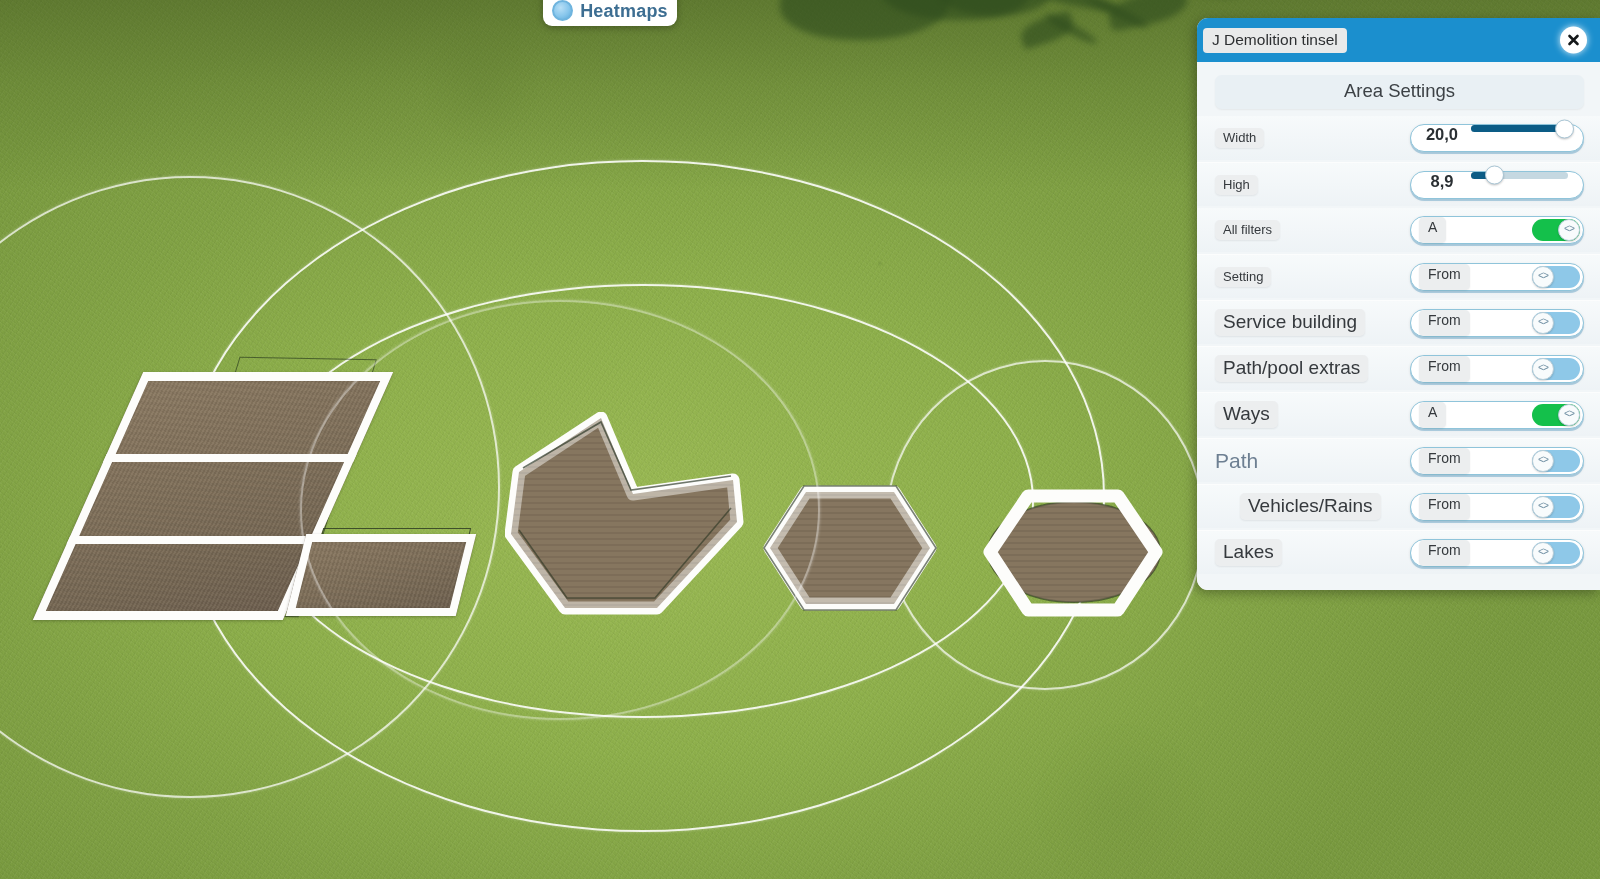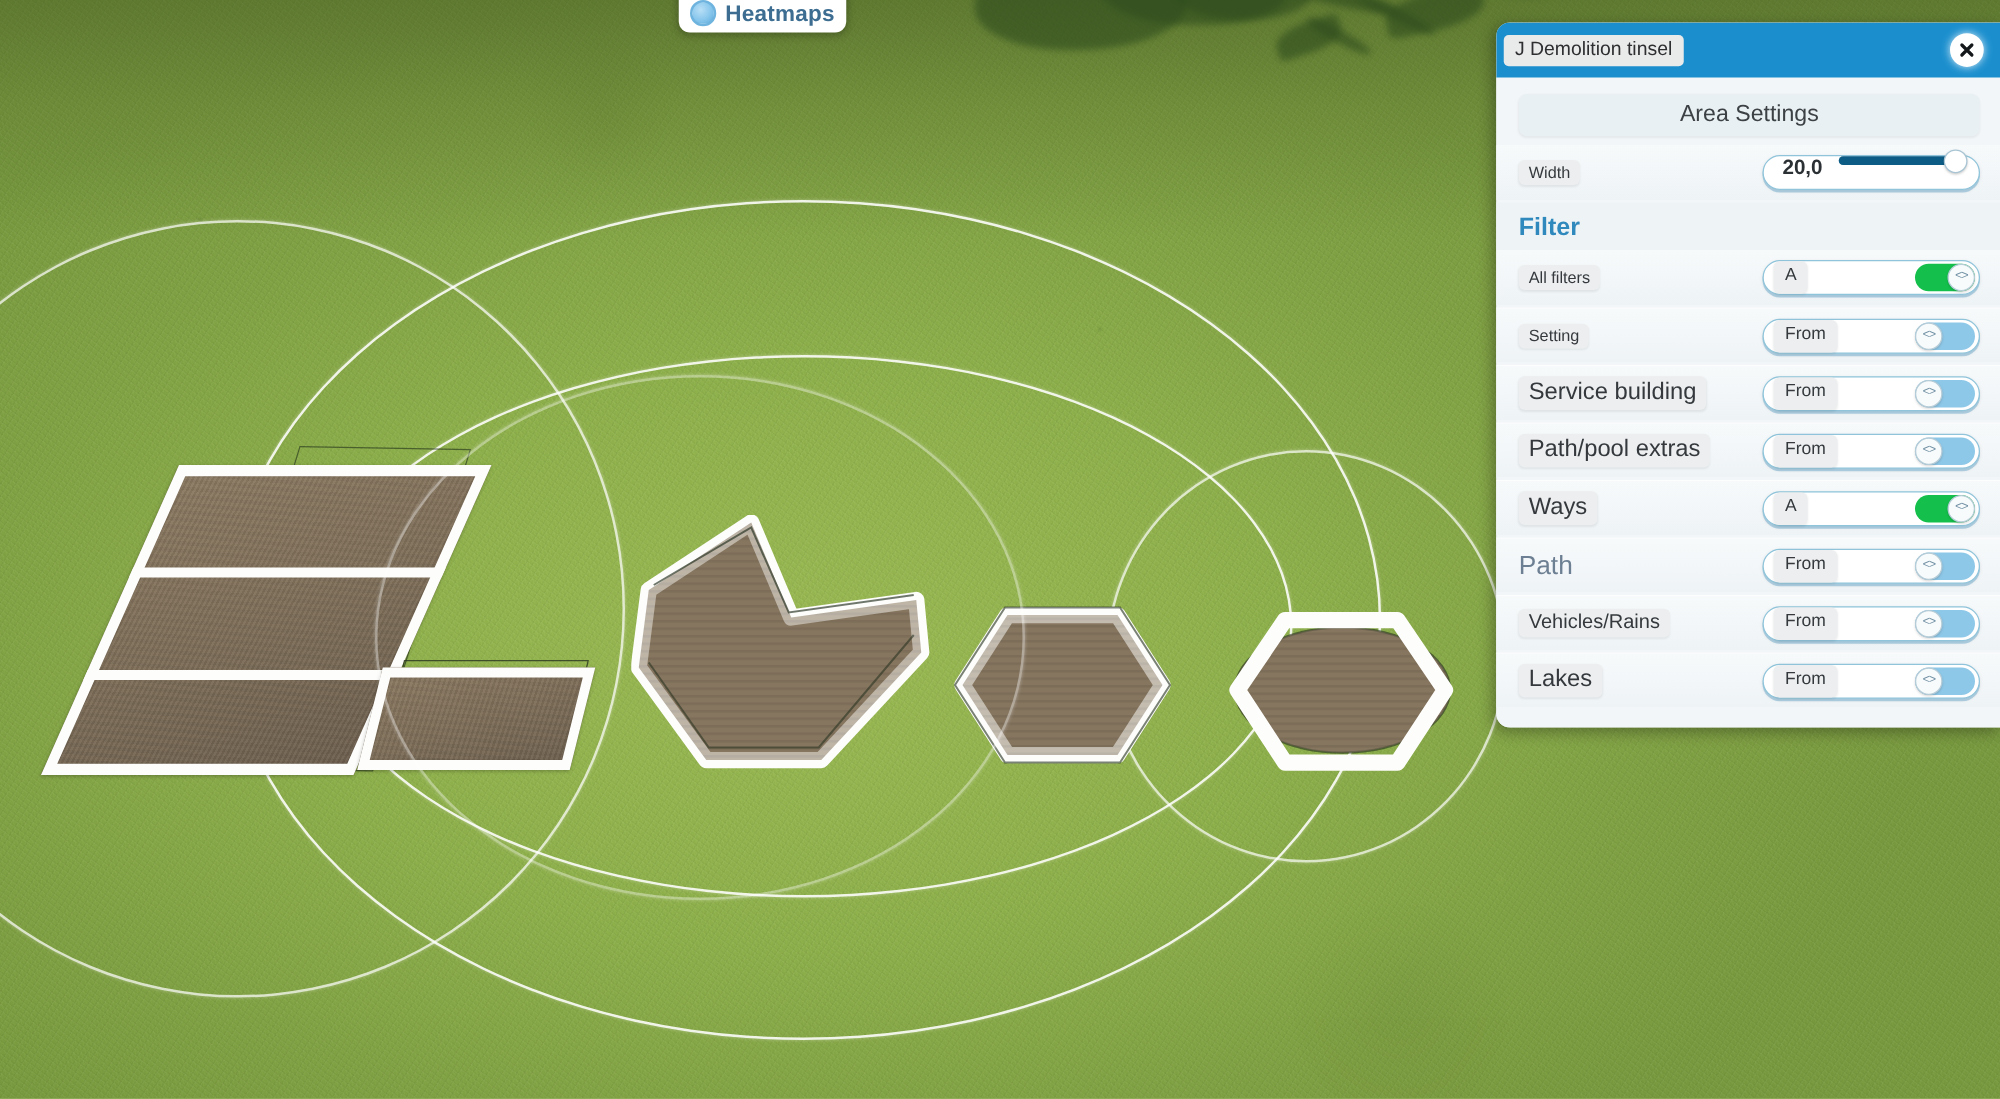--- a/index.html
+++ b/index.html
@@ -179,21 +179,21 @@
     border-radius: 5px;
   }
   .row-label.pill {
     background: #eceeef;
     padding: 2px 8px 3px;
     box-shadow: 0 1px 2px rgba(0,0,0,.07);
   }
   .lbl-s   { font-size: 19px; }
   .lbl-m   { font-size: 13px; }
   .lbl-l   { font-size: 19px; }
-  .lbl-xl  { font-size: 16px; }
+  .lbl-xl  { font-size: 19px; margin-left: 25px; }
   .lbl-blue{ color:#6d7f92; font-size: 21px; }
 
   
   .ctrl {
     position: absolute;
     right: 16px; top: 50%;
     transform: translateY(-50%);
     width: 174px; height: 28px;
     background: #ffffff;
     border: 1.6px solid #8fc4da;
@@ -389,22 +389,31 @@
         <span class="row-label pill lbl-m">Width</span>
         <div class="ctrl">
           <span class="sl-value">20,0</span>
           <div class="sl-track">
             <div class="sl-fill" style="width:96%"></div>
             <div class="sl-knob" style="left:96%"></div>
           </div>
         </div>
       </div>
 
-
-      <div class="filter-head">Filter</div>
+      <div class="row">
+        <span class="row-label pill lbl-m">High</span>
+        <div class="ctrl">
+          <span class="sl-value">8,9</span>
+          <div class="sl-track">
+            <div class="sl-fill" style="width:24%"></div>
+            <div class="sl-knob" style="left:24%"></div>
+          </div>
+        </div>
+      </div>
+
 
       <div id="filter-rows">
           <div class="row">
             <span class="row-label lbl-m pill">All filters</span>
             <div class="ctrl">
               <span class="tg-state">A</span>
               <div class="tg-switch on">
                 <div class="tg-knob">
                   <span class="chev">&lt;&gt;</span>
                 </div>

